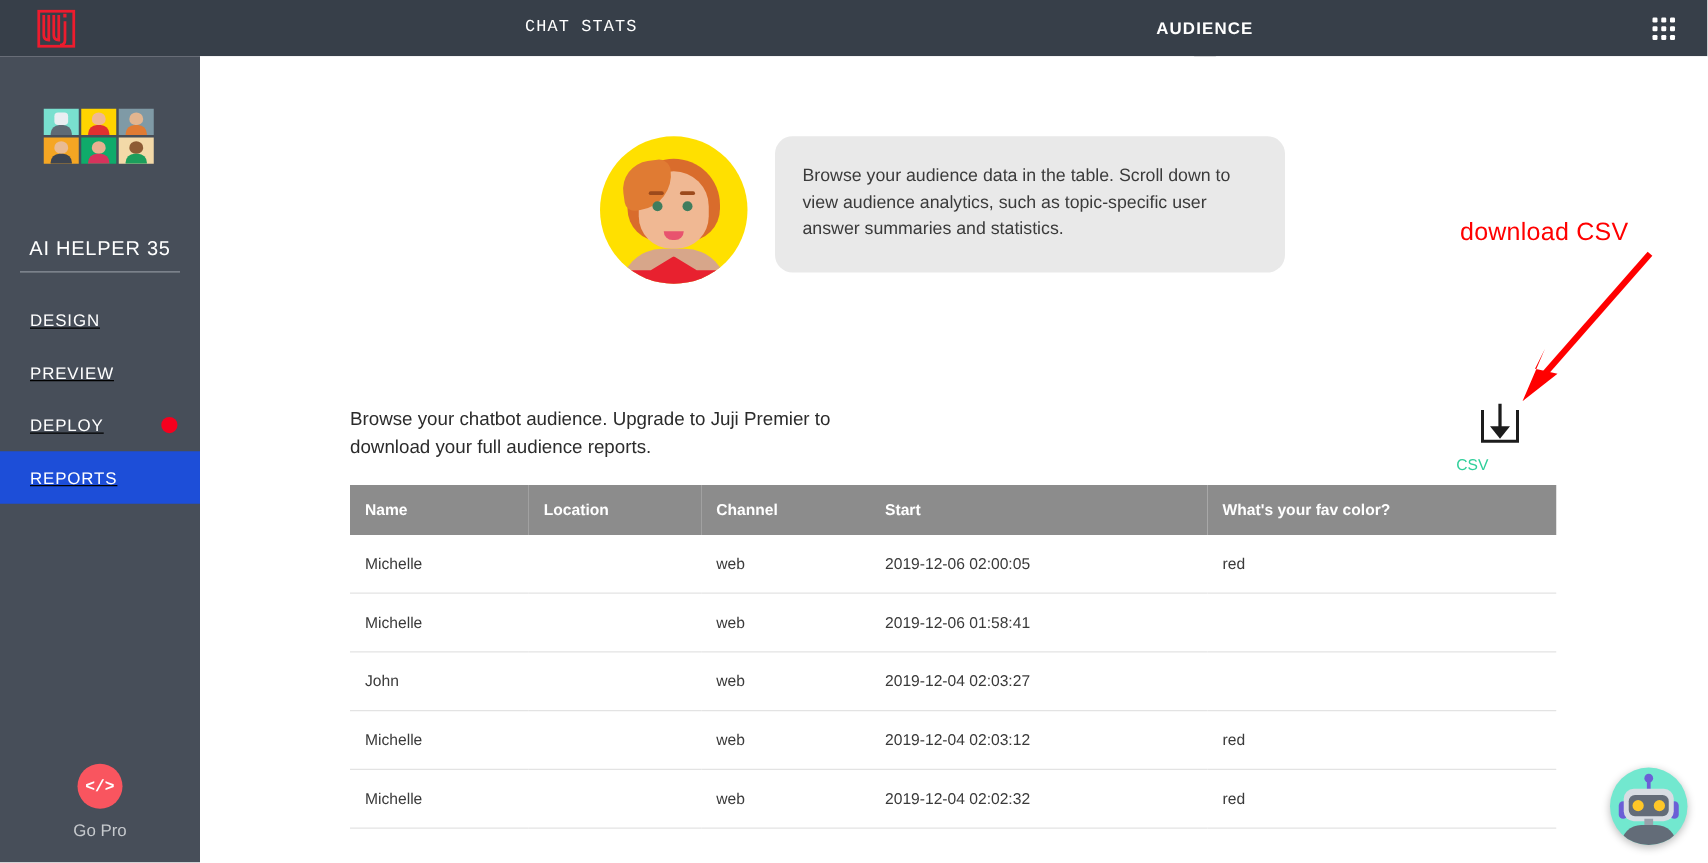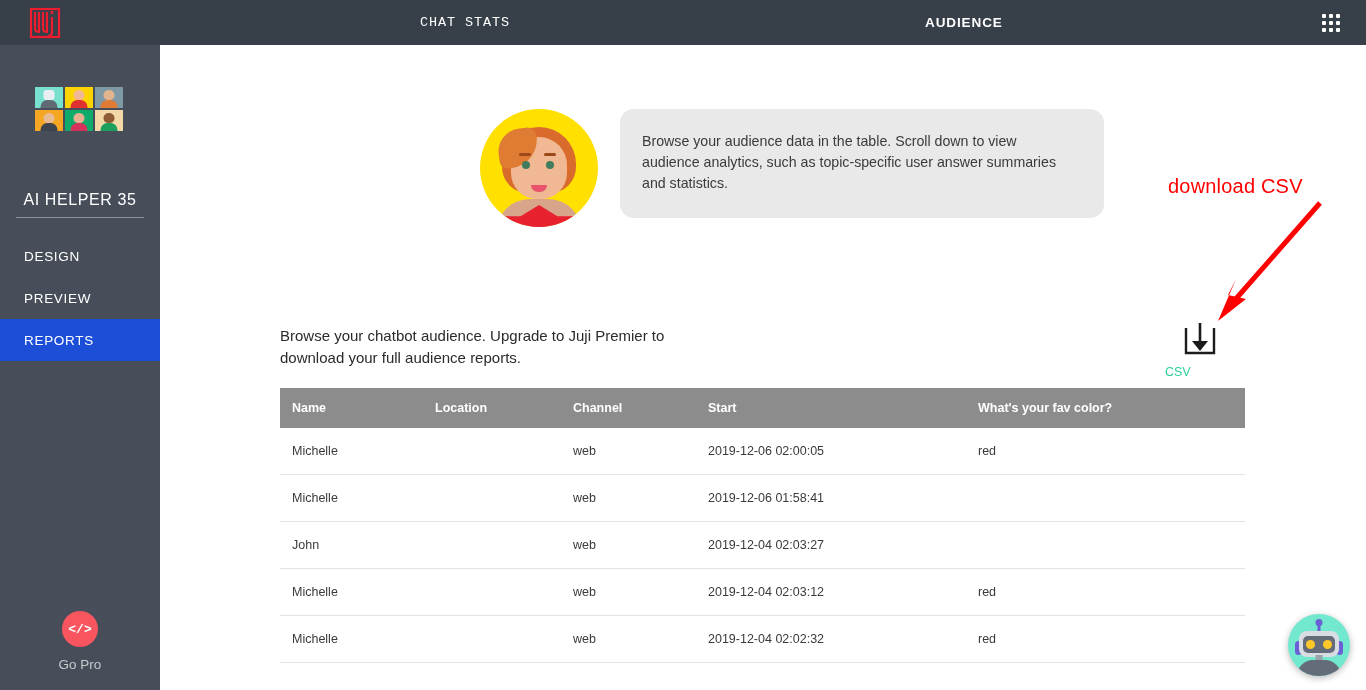--- a/index.html
+++ b/index.html
@@ -95,21 +95,21 @@
     text-align: center;
     color: #ffffff;
     font-size: 16px;
     letter-spacing: 0.6px;
   }
   .bot-divider {
     position: absolute; top: 172px; left: 16px;
     width: 128px; height: 1px;
     background: #8d939c;
   }
-  .nav-list { position: absolute; top: 190px; left: 0; width: 168px; }
+  .nav-list { position: absolute; top: 190px; left: 0; width: 168px; text-decoration: underline; }
   .nav-item {
     position: relative;
     height: 42px;
     display: flex; align-items: center;
     padding-left: 24px;
     color: #ffffff;
     font-size: 13.5px;
     letter-spacing: 0.7px;
     cursor: pointer;
     user-select: none;
@@ -207,21 +207,21 @@
   }
   .ha-collar {
     position: absolute; left: 50%; transform: translateX(-50%);
     bottom: -6px; width: 92px; height: 28px;
     background: #e8212f;
     border-radius: 46px 46px 0 0;
     clip-path: polygon(0 40%, 30% 40%, 50% 0, 70% 40%, 100% 40%, 100% 100%, 0 100%);
   }
   .speech-bubble {
     position: absolute; top: 64px; left: 460px;
-    width: 484px; min-height: 108px;
+    width: 408px; min-height: 108px;
     background: #e9e9e9;
     border-radius: 14px;
     padding: 22px 26px 24px 22px;
     color: #3b3b3b;
     font-size: 14.2px;
     line-height: 21px;
   }
 
   
   .annot-text {
@@ -421,20 +421,24 @@
 
     <div class="bot-name">AI HELPER 35</div>
     <div class="bot-divider"></div>
 
     <div class="nav-list">
       <div class="nav-item">
         <span>DESIGN</span>
       </div>
       <div class="nav-item">
         <span>PREVIEW</span>
+      </div>
+      <div class="nav-item">
+        <span>DEPLOY</span>
+        <span class="deploy-dot"></span>
       </div>
       <div class="nav-item active">
         <span>REPORTS</span>
       </div>
     </div>
 
     <div class="gopro-wrap">
       <div class="gopro-btn">
         <span>&lt;/&gt;</span>
       </div>

